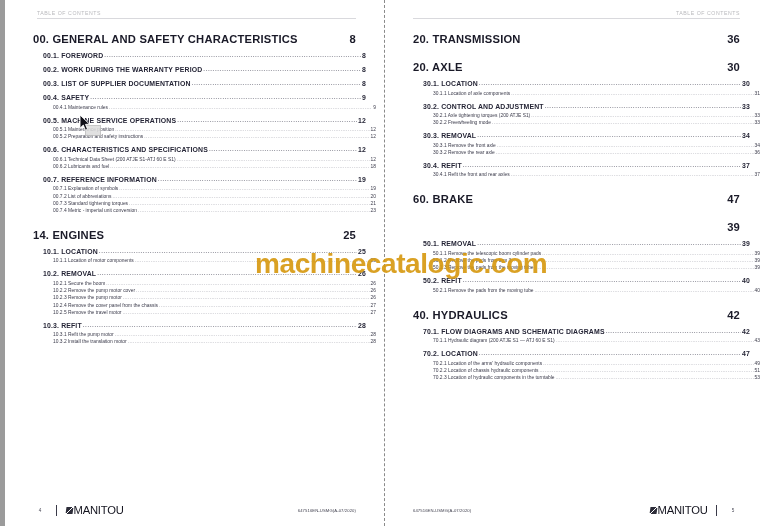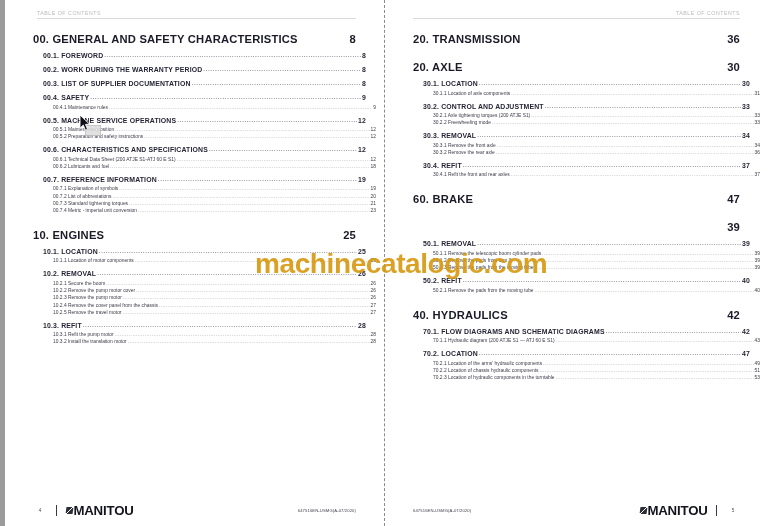--- a/index.html
+++ b/index.html
@@ -161,22 +161,22 @@
     gap: 1px;
   }
   .logo .mark {
     width: 7px; height: 7px;
     background:
       linear-gradient(135deg, #1b1b28 0 45%, transparent 45% 55%, #1b1b28 55% 100%);
     transform: skewX(-8deg);
     opacity: .92;
   }
   .logo .word {
-    font-size: 13px;
-    font-weight: bold;
+    font-size: 11px;
+    font-weight: normal;
     letter-spacing: -0.2px;
     color: #14141f;
     font-family: "Liberation Sans", sans-serif;
     transform: scaleX(1.02);
   }
   .docref {
     font-size: 4.2px;
     color: #3f3f4d;
     letter-spacing: 0.1px;
   }
@@ -312,21 +312,21 @@
             <span class="txt">00.7.3 Standard tightening torques</span>
             <span class="dots">................................................................................................................................................................................................................................................................................................................................</span>
             <span class="pg">21</span>
           </div>
           <div class="row lvl3 tight">
             <span class="txt">00.7.4 Metric - imperial unit conversion</span>
             <span class="dots">................................................................................................................................................................................................................................................................................................................................</span>
             <span class="pg">23</span>
           </div>
           <div class="row lvl1">
-            <span class="txt">10. ENGINES</span>
+            <span class="txt">14. ENGINES</span>
             <span class="dots">....................................................................................................................................................................................................................................................................</span>
             <span class="pg">25</span>
           </div>
           <div class="row lvl2">
             <span class="txt">10.1. LOCATION</span>
             <span class="dots">....................................................................................................................................................................................................................................................................</span>
             <span class="pg">25</span>
           </div>
           <div class="row lvl3">
             <span class="txt">10.1.1 Location of motor components</span>

